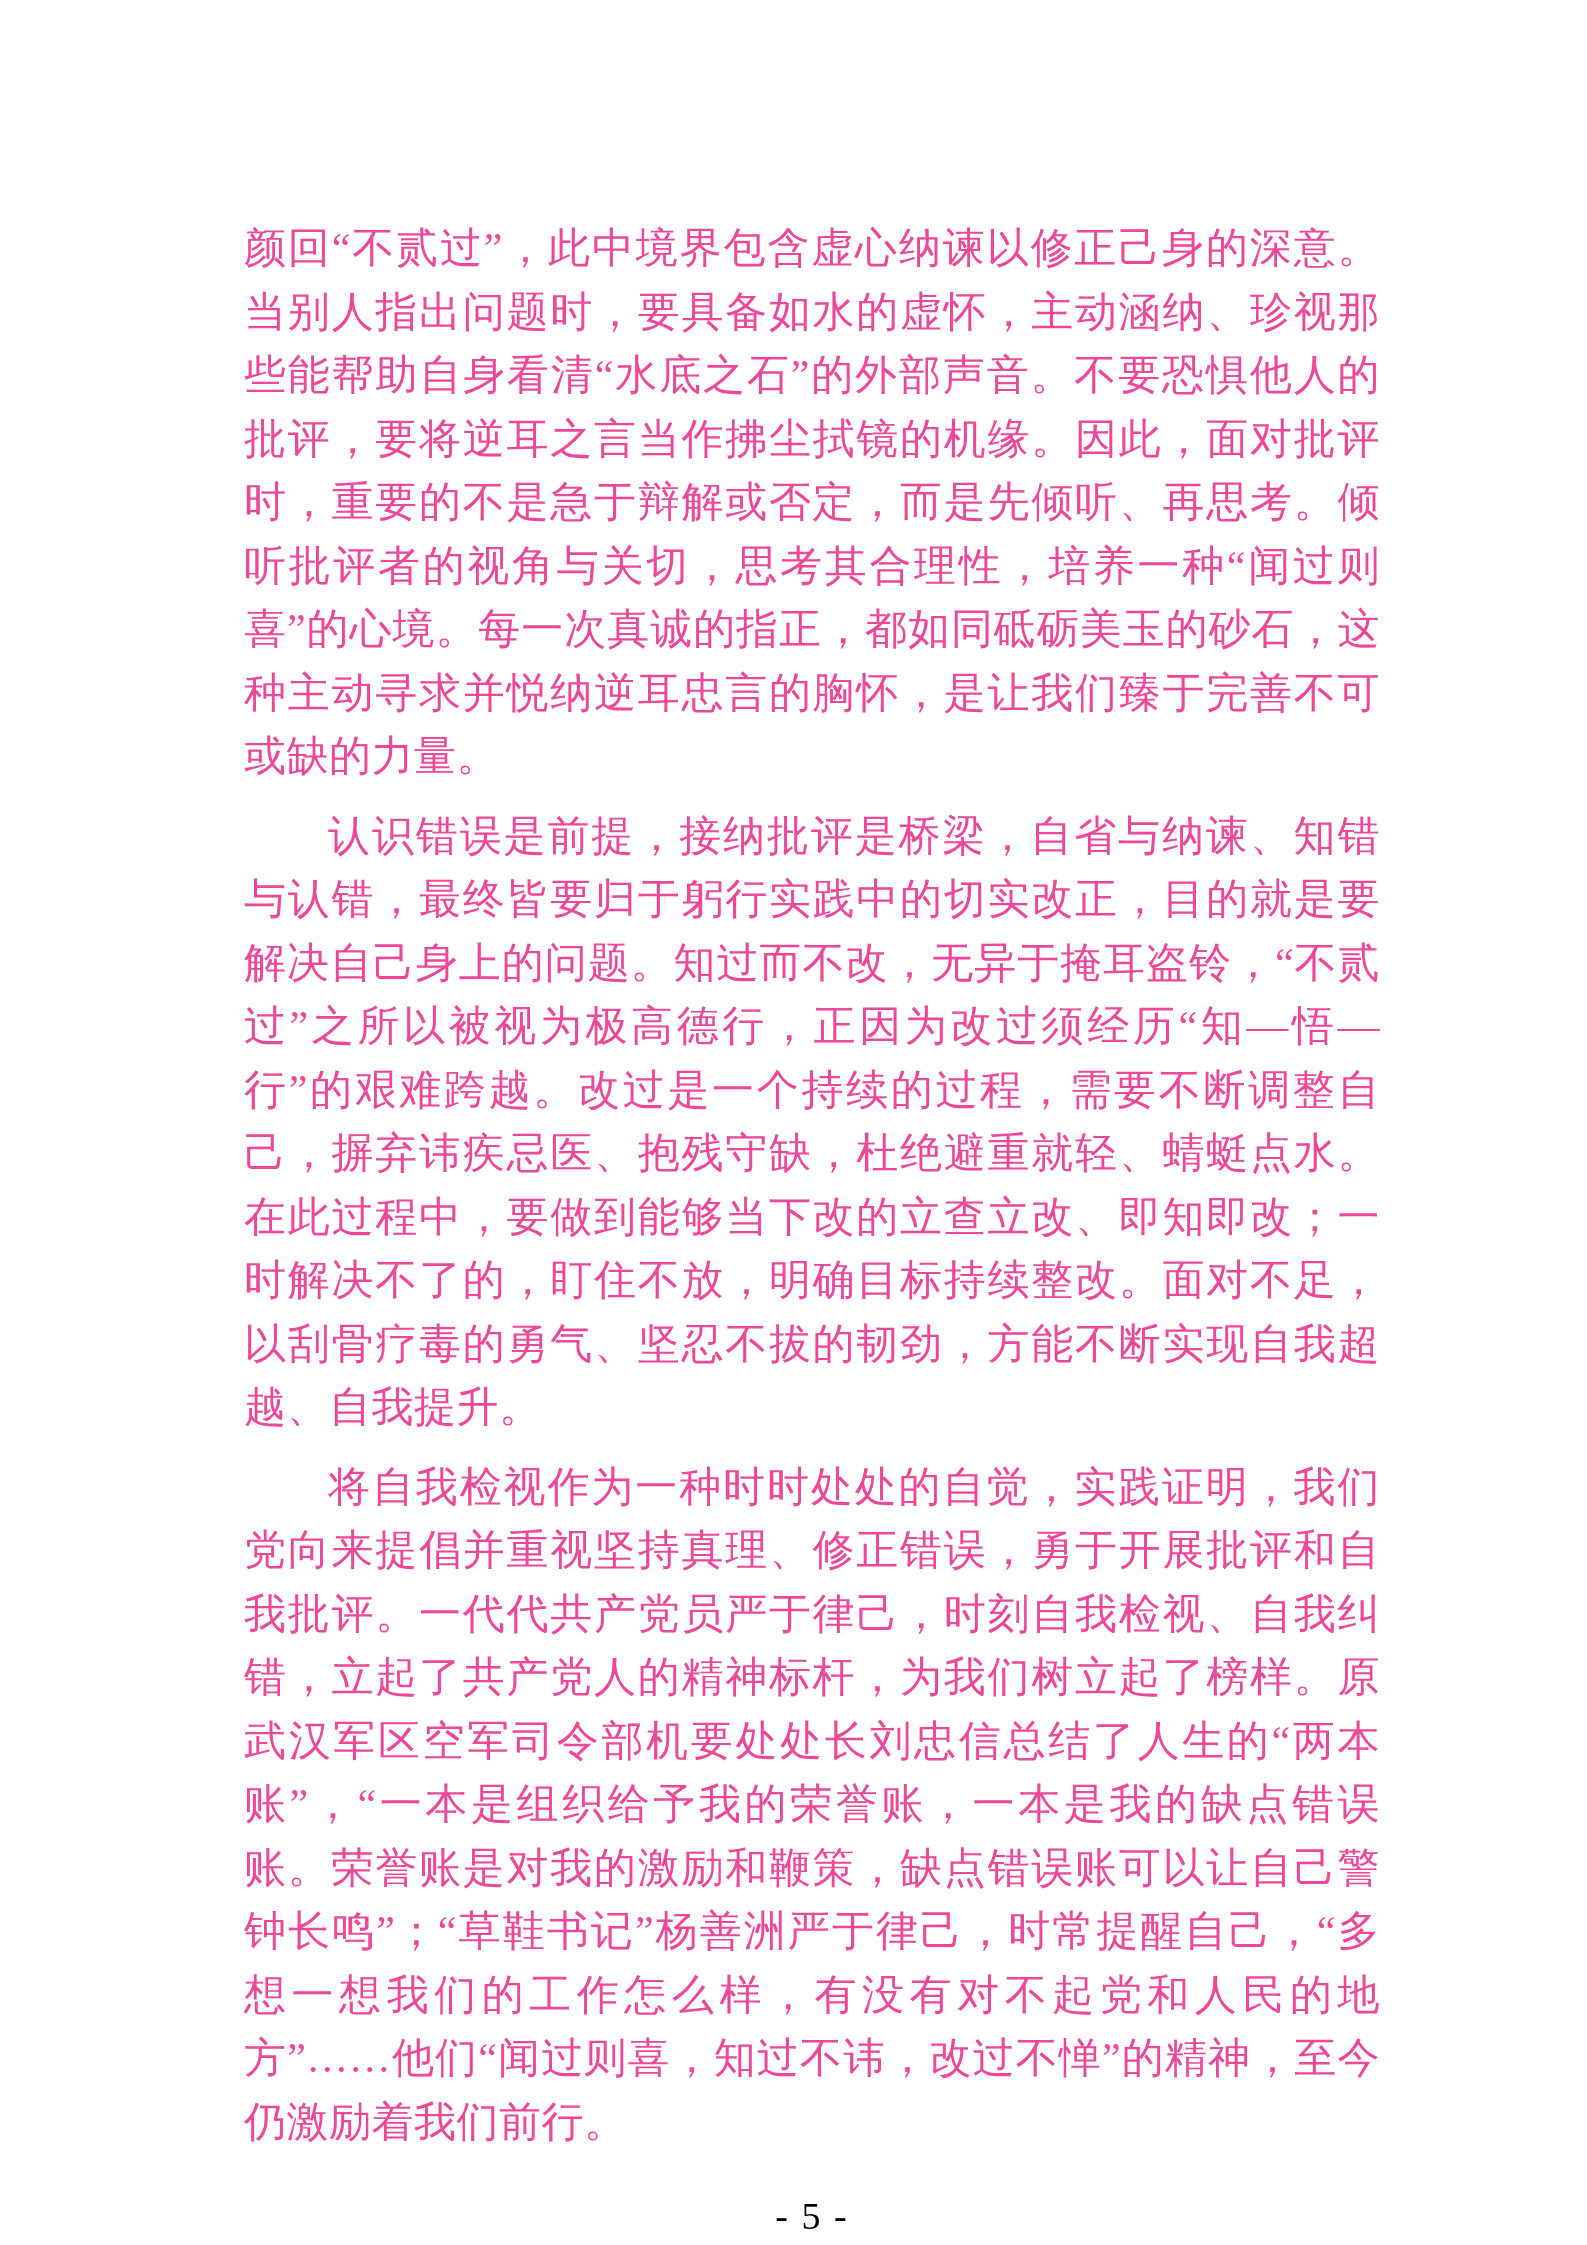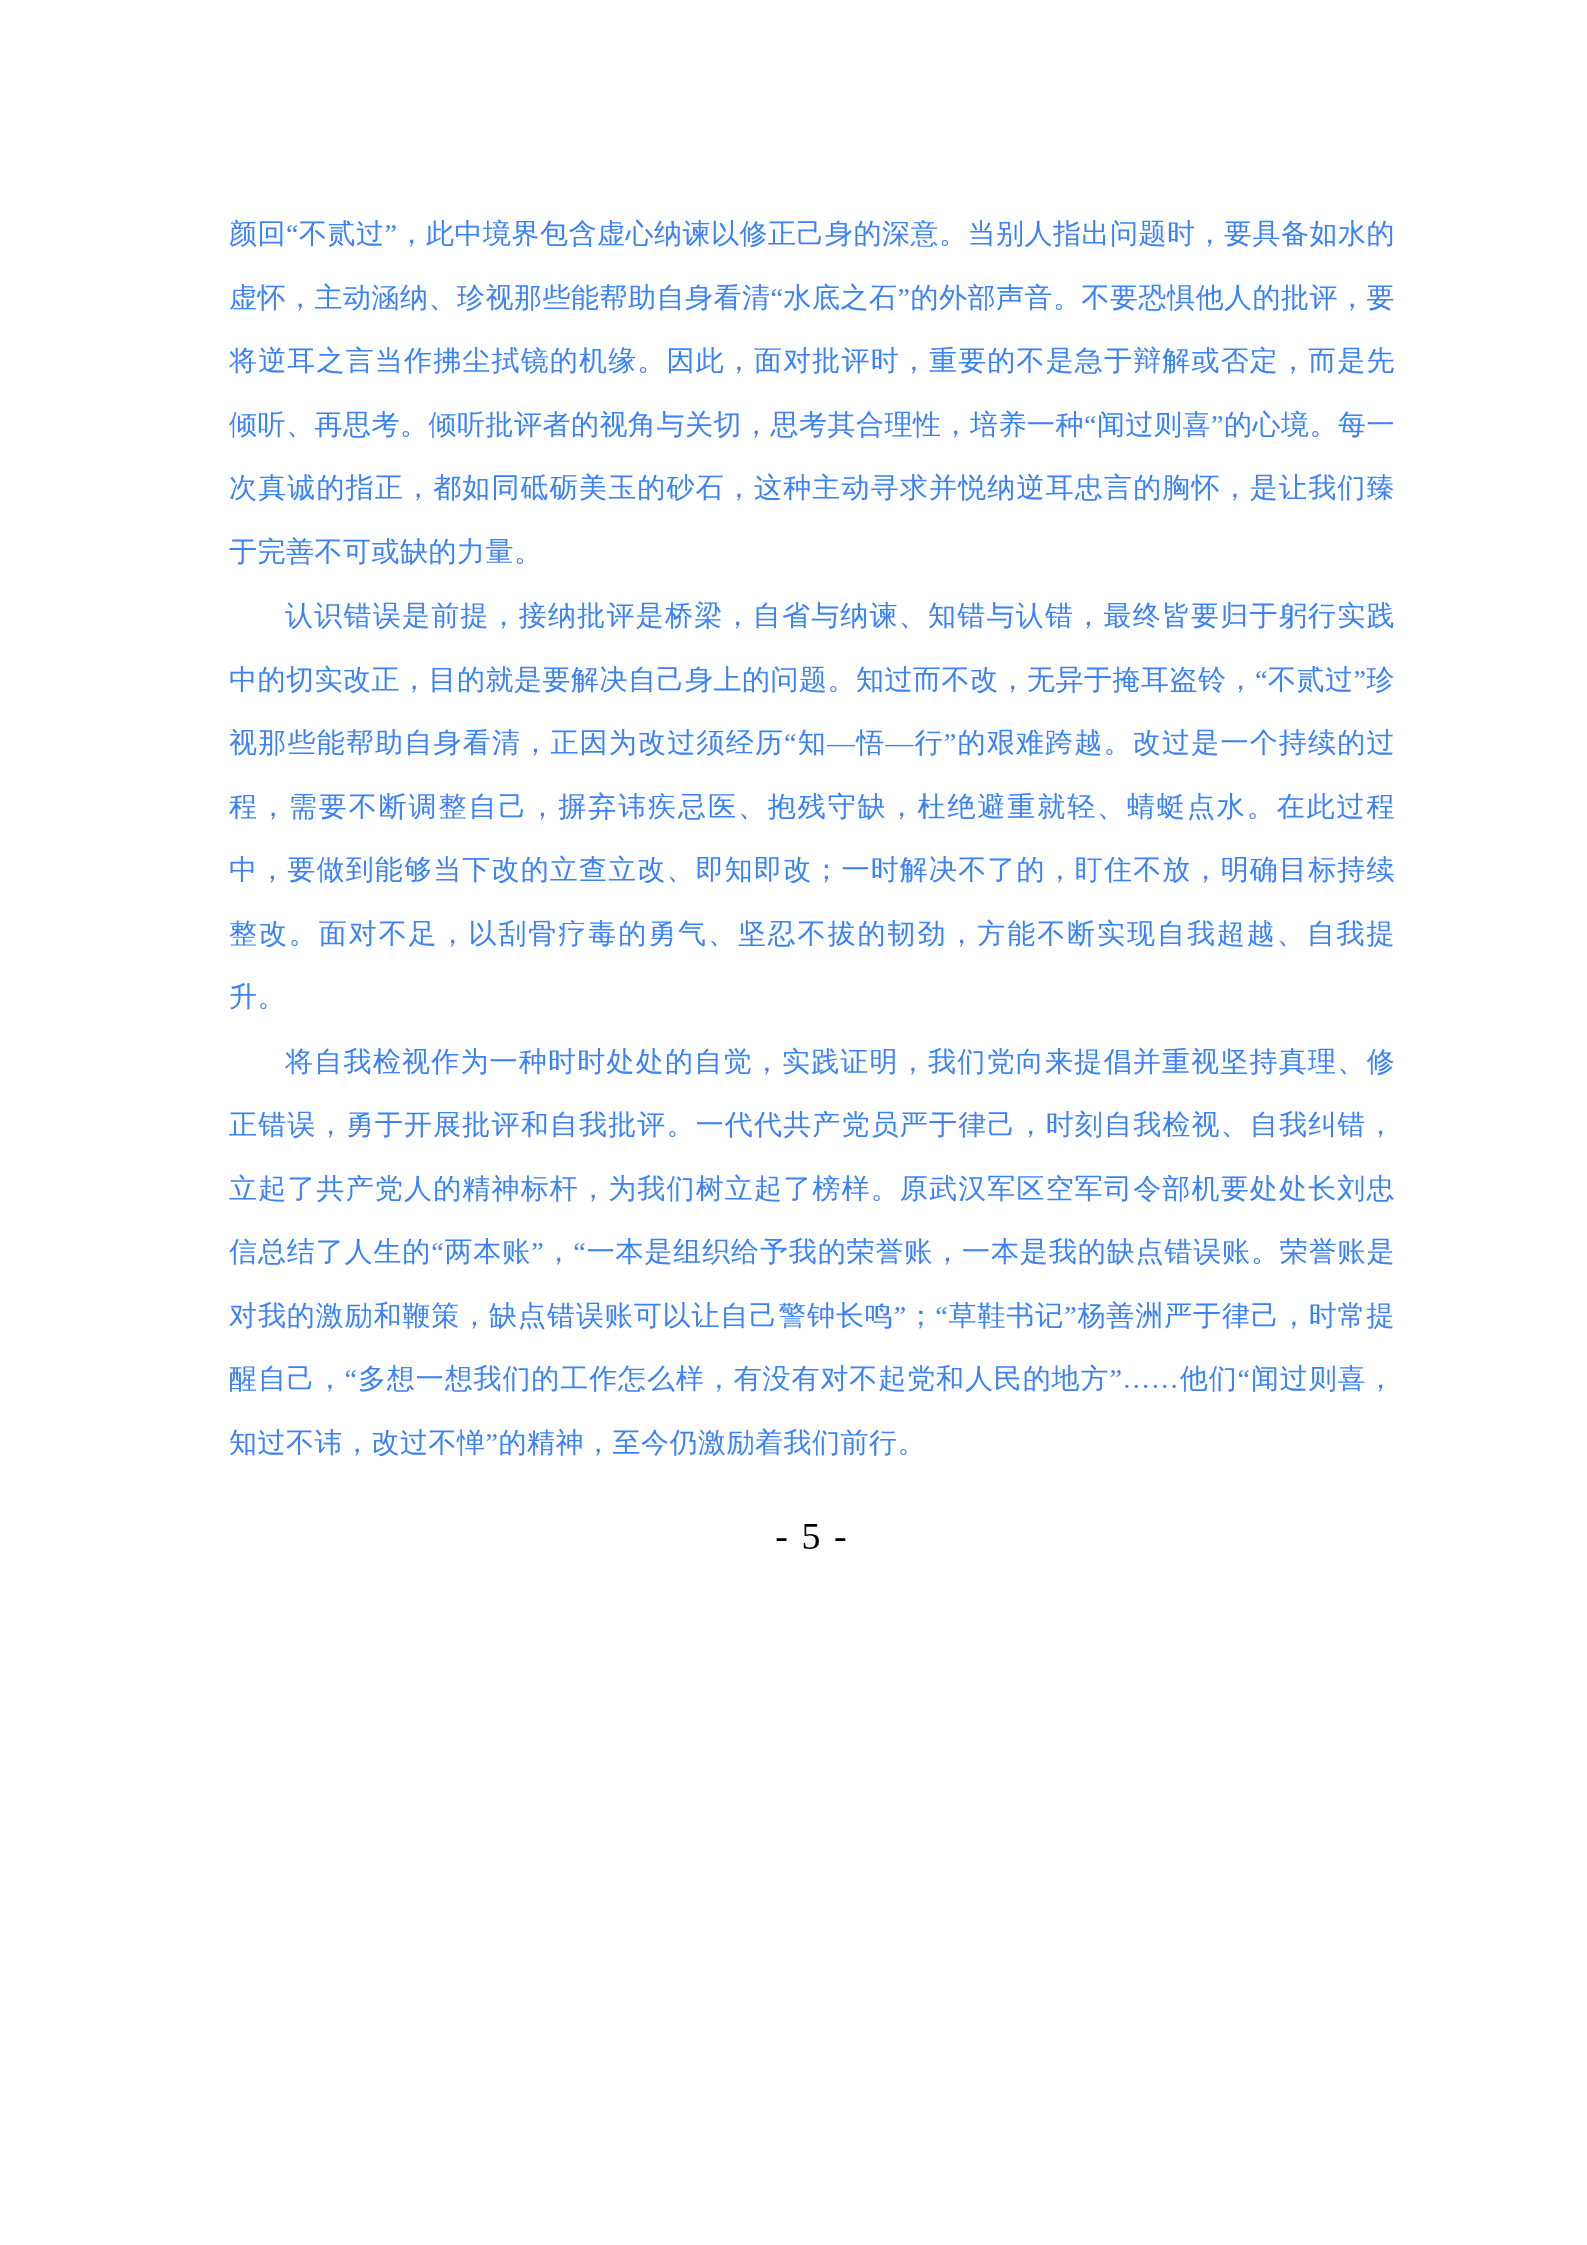--- a/index.html
+++ b/index.html
@@ -15,27 +15,27 @@
     box-sizing: border-box;
     padding: 201px 191px 0 228px;
     overflow: hidden;
     color: #000000;
     font-family: "Liberation Serif", serif;
   }
   .body-text {
     width: 1168px;
   }
   .para {
-    margin: 1px;
+    margin: 16px;
     padding: 0;
-    font-size: 28px;
+    font-size: 42px;
     line-height: 63.5px;
     text-align: justify;
     text-justify: inter-ideograph;
-    color: #3b82f6;
+    color: #ec4899;
     letter-spacing: 0.5px;
     font-weight: 400;
   }
   .para.indent {
     text-indent: 2em;
   }
   .footer {
     width: 1168px;
     margin-top: 40px;
     text-align: center;
@@ -47,19 +47,19 @@
     font-family: "Liberation Serif", serif;
     letter-spacing: 2px;
   }
 </style>
 </head>
 <body>
 
 <div class="page">
   <div class="body-text">
     <p class="para">颜回“不贰过”，此中境界包含虚心纳谏以修正己身的深意。当别人指出问题时，要具备如水的虚怀，主动涵纳、珍视那些能帮助自身看清“水底之石”的外部声音。不要恐惧他人的批评，要将逆耳之言当作拂尘拭镜的机缘。因此，面对批评时，重要的不是急于辩解或否定，而是先倾听、再思考。倾听批评者的视角与关切，思考其合理性，培养一种“闻过则喜”的心境。每一次真诚的指正，都如同砥砺美玉的砂石，这种主动寻求并悦纳逆耳忠言的胸怀，是让我们臻于完善不可或缺的力量。</p>
-    <p class="para indent">认识错误是前提，接纳批评是桥梁，自省与纳谏、知错与认错，最终皆要归于躬行实践中的切实改正，目的就是要解决自己身上的问题。知过而不改，无异于掩耳盗铃，“不贰过”珍视那些能帮助自身看清，正因为改过须经历“知—悟—行”的艰难跨越。改过是一个持续的过程，需要不断调整自己，摒弃讳疾忌医、抱残守缺，杜绝避重就轻、蜻蜓点水。在此过程中，要做到能够当下改的立查立改、即知即改；一时解决不了的，盯住不放，明确目标持续整改。面对不足，以刮骨疗毒的勇气、坚忍不拔的韧劲，方能不断实现自我超越、自我提升。</p>
+    <p class="para indent">认识错误是前提，接纳批评是桥梁，自省与纳谏、知错与认错，最终皆要归于躬行实践中的切实改正，目的就是要解决自己身上的问题。知过而不改，无异于掩耳盗铃，“不贰过”之所以被视为极高德行，正因为改过须经历“知—悟—行”的艰难跨越。改过是一个持续的过程，需要不断调整自己，摒弃讳疾忌医、抱残守缺，杜绝避重就轻、蜻蜓点水。在此过程中，要做到能够当下改的立查立改、即知即改；一时解决不了的，盯住不放，明确目标持续整改。面对不足，以刮骨疗毒的勇气、坚忍不拔的韧劲，方能不断实现自我超越、自我提升。</p>
     <p class="para indent">将自我检视作为一种时时处处的自觉，实践证明，我们党向来提倡并重视坚持真理、修正错误，勇于开展批评和自我批评。一代代共产党员严于律己，时刻自我检视、自我纠错，立起了共产党人的精神标杆，为我们树立起了榜样。原武汉军区空军司令部机要处处长刘忠信总结了人生的“两本账”，“一本是组织给予我的荣誉账，一本是我的缺点错误账。荣誉账是对我的激励和鞭策，缺点错误账可以让自己警钟长鸣”；“草鞋书记”杨善洲严于律己，时常提醒自己，“多想一想我们的工作怎么样，有没有对不起党和人民的地方”……他们“闻过则喜，知过不讳，改过不惮”的精神，至今仍激励着我们前行。</p>
   </div>
   <div class="footer">
     <span class="page-number">- 5 -</span>
   </div>
 </div>
 
 </body></html>

